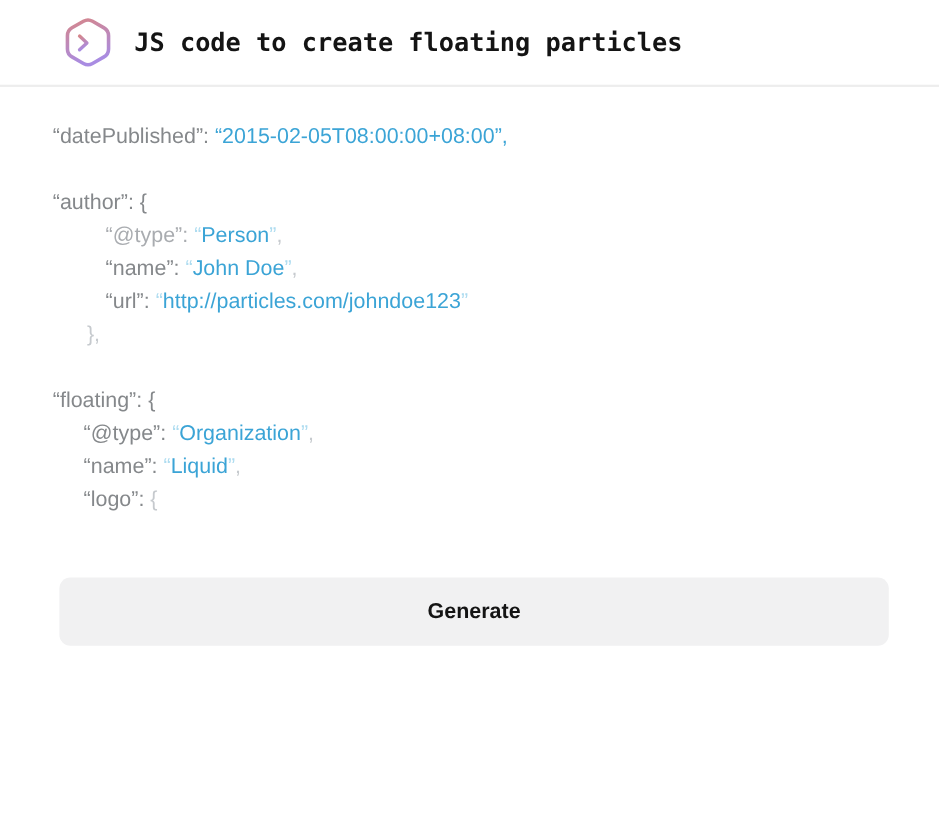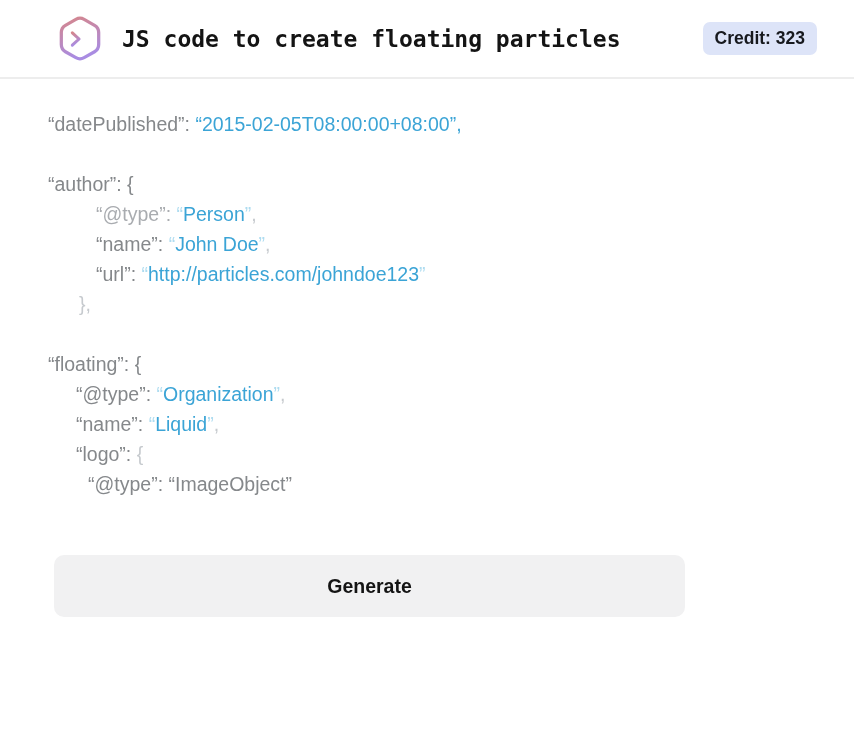--- a/index.html
+++ b/index.html
@@ -67,21 +67,21 @@
     min-height:30px;
   }
   .tk-key{color:#85888b;}
   .tk-keylight{color:#a9acb0;}
   .tk-val{color:#3ba4d6;}
   .tk-vallight{color:#aedcf0;}
   .tk-punct{color:#c6cace;}
   .generate-btn{
     display:block;
     margin:56px 0 0 6px;
-    width:631px;
+    width:754px;
     height:62px;
     border:none;
     border-radius:10px;
     background:#f1f1f2;
     color:#141414;
     font-family:"Liberation Sans",sans-serif;
     font-size:19.5px;
     font-weight:700;
     cursor:pointer;
   }
@@ -97,35 +97,33 @@
         <linearGradient id="lg" x1="0" y1="0" x2="0.25" y2="1">
           <stop offset="0" stop-color="#d5868c"></stop>
           <stop offset="1" stop-color="#a98ce2"></stop>
         </linearGradient>
       </defs>
       <path d="M28.3,5.5 L39.2,11.7 Q43.5,14.2 43.5,19.2 L43.5,31.8 Q43.5,36.8 39.2,39.3 L28.3,45.5 Q24,48 19.7,45.5 L8.8,39.3 Q4.5,36.8 4.5,31.8 L4.5,19.2 Q4.5,14.2 8.8,11.7 L19.7,5.5 Q24,3 28.3,5.5 Z" fill="none" stroke="url(#lg)" stroke-width="3.4"></path>
       <polyline points="16,19.5 23,26 16,32.5" fill="none" stroke="url(#lg)" stroke-width="3.2" stroke-linecap="round" stroke-linejoin="round"></polyline>
       <line x1="26.5" y1="33.5" x2="33.5" y2="33.5" stroke="url(#lg)" stroke-width="3.2" stroke-linecap="round"></line>
     </svg>
     <h1 class="page-title">JS code to create floating particles</h1>
-    <div class="credit-badge">Credit: 323</div>
   </header>
 
   <main class="main">
     <div class="code" id="code-block">
         <div class="code-line" style="padding-left: 0px;"><span class="tk-key">“datePublished”: </span><span class="tk-val">“2015-02-05T08:00:00+08:00”,</span></div>
         <div class="code-line" style="padding-left: 0px;"></div>
         <div class="code-line" style="padding-left: 0px;"><span class="tk-key">“author”: {</span></div>
         <div class="code-line" style="padding-left: 48px;"><span class="tk-keylight">“@type”</span><span class="tk-keylight">: </span><span class="tk-vallight">“</span><span class="tk-val">Person</span><span class="tk-vallight">”</span><span class="tk-punct">,</span></div>
         <div class="code-line" style="padding-left: 48px;"><span class="tk-key">“name”</span><span class="tk-key">: </span><span class="tk-vallight">“</span><span class="tk-val">John Doe</span><span class="tk-vallight">”</span><span class="tk-punct">,</span></div>
         <div class="code-line" style="padding-left: 48px;"><span class="tk-key">“url”</span><span class="tk-key">: </span><span class="tk-vallight">“</span><span class="tk-val">http://particles.com/johndoe123</span><span class="tk-vallight">”</span></div>
         <div class="code-line" style="padding-left: 31px;"><span class="tk-punct">},</span></div>
         <div class="code-line" style="padding-left: 0px;"></div>
         <div class="code-line" style="padding-left: 0px;"><span class="tk-key">“floating”: {</span></div>
         <div class="code-line" style="padding-left: 28px;"><span class="tk-key">“@type”</span><span class="tk-key">: </span><span class="tk-vallight">“</span><span class="tk-val">Organization</span><span class="tk-vallight">”</span><span class="tk-punct">,</span></div>
         <div class="code-line" style="padding-left: 28px;"><span class="tk-key">“name”</span><span class="tk-key">: </span><span class="tk-vallight">“</span><span class="tk-val">Liquid</span><span class="tk-vallight">”</span><span class="tk-punct">,</span></div>
         <div class="code-line" style="padding-left: 28px;"><span class="tk-key">“logo”</span><span class="tk-key">: </span><span class="tk-punct">{</span></div>
-        <div class="code-line" style="padding-left: 40px;"><span class="tk-key">“@type”: “ImageObject”</span></div>
       </div>
     <button class="generate-btn">Generate</button>
   </main>
 
 </div>
 
 </body></html>

